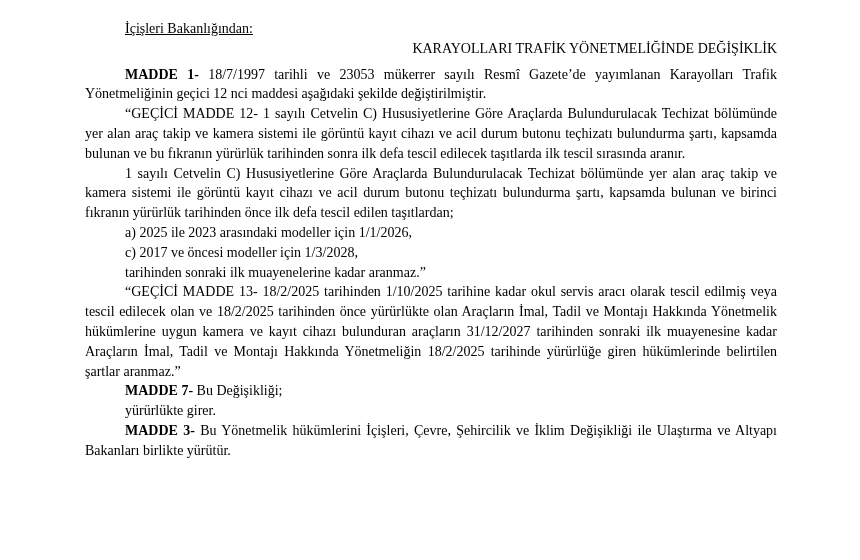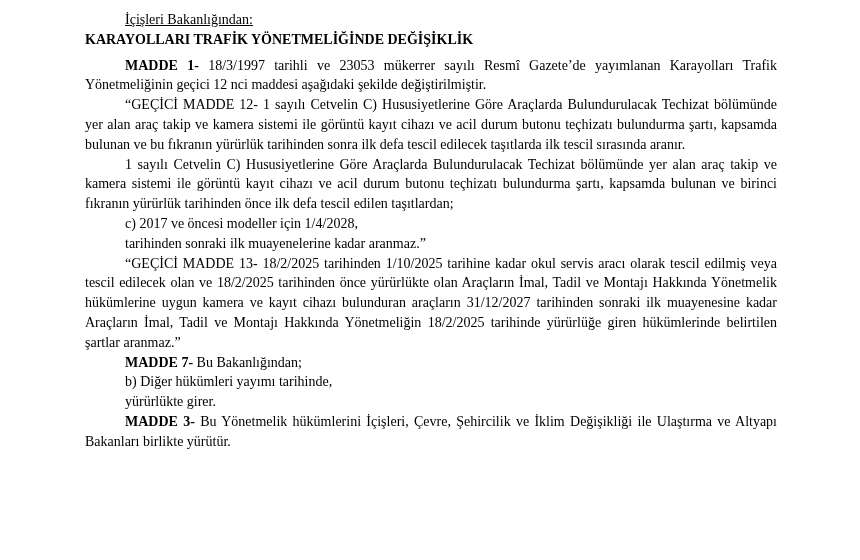--- a/index.html
+++ b/index.html
@@ -7,38 +7,38 @@
     padding: 0;
     background: #ffffff;
     width: 860px;
     height: 560px;
     overflow: hidden;
   }
   .page {
     box-sizing: border-box;
     width: 860px;
     height: 560px;
-    padding: 10px 83px 0 85px;
+    padding: 19px 83px 0 85px;
     font-family: "Liberation Serif", "DejaVu Serif", serif;
     font-size: 14px;
     line-height: 19.8px;
     color: #000000;
     background: #ffffff;
   }
   .source-line {
     margin: 0;
     text-indent: 40px;
   }
   .source-line .u {
     text-decoration: underline;
   }
   .doc-title {
     margin: 0 0 6px 0;
-    text-align: left;
-    font-weight: bold;
+    text-align: right;
+    font-weight: normal;
   }
   .para {
     margin: 0;
     text-align: justify;
     text-indent: 40px;
   }
   .para strong {
     font-weight: bold;
     margin-top: 8px;
   }
@@ -47,37 +47,37 @@
 <body>
 
 <div class="page">
 
   <p class="source-line"><span class="u">İçişleri Bakanlığından:</span></p>
 
   <div class="doc-title">
     <div>KARAYOLLARI TRAFİK YÖNETMELİĞİNDE DEĞİŞİKLİK</div>
   </div>
 
-  <p class="para"><strong>MADDE 1-</strong><span> 18/3/1997 tarihli ve 23053 mükerrer sayılı Resmî Gazete’de yayımlanan Karayolları Trafik Yönetmeliğinin geçici 12 nci maddesi aşağıdaki şekilde değiştirilmiştir.</span></p>
+  <p class="para"><strong>MADDE 1-</strong><span> 18/7/1997 tarihli ve 23053 mükerrer sayılı Resmî Gazete’de yayımlanan Karayolları Trafik Yönetmeliğinin geçici 12 nci maddesi aşağıdaki şekilde değiştirilmiştir.</span></p>
 
   <p class="para"><span>“GEÇİCİ MADDE 12- 1 sayılı Cetvelin C) Hususiyetlerine Göre Araçlarda Bulundurulacak Techizat bölümünde yer alan araç takip ve kamera sistemi ile görüntü kayıt cihazı ve acil durum butonu teçhizatı bulundurma şartı, kapsamda bulunan ve bu fıkranın yürürlük tarihinden sonra ilk defa tescil edilecek taşıtlarda ilk tescil sırasında aranır.</span></p>
 
   <p class="para"><span>1 sayılı Cetvelin C) Hususiyetlerine Göre Araçlarda Bulundurulacak Techizat bölümünde yer alan araç takip ve kamera sistemi ile görüntü kayıt cihazı ve acil durum butonu teçhizatı bulundurma şartı, kapsamda bulunan ve birinci fıkranın yürürlük tarihinden önce ilk defa tescil edilen taşıtlardan;</span></p>
 
+  <p class="para"><span>a) 2025 ile 2023 arasındaki modeller için 1/1/2026,</span></p>
 
 
-  <p class="para"><span>c) 2017 ve öncesi modeller için 1/4/2028,</span></p>
+  <p class="para"><span>c) 2017 ve öncesi modeller için 1/3/2028,</span></p>
 
   <p class="para"><span>tarihinden sonraki ilk muayenelerine kadar aranmaz.”</span></p>
 
 
   <p class="para"><span>“GEÇİCİ MADDE 13- 18/2/2025 tarihinden 1/10/2025 tarihine kadar okul servis aracı olarak tescil edilmiş veya tescil edilecek olan ve 18/2/2025 tarihinden önce yürürlükte olan Araçların İmal, Tadil ve Montajı Hakkında Yönetmelik hükümlerine uygun kamera ve kayıt cihazı bulunduran araçların 31/12/2027 tarihinden sonraki ilk muayenesine kadar Araçların İmal, Tadil ve Montajı Hakkında Yönetmeliğin 18/2/2025 tarihinde yürürlüğe giren hükümlerinde belirtilen şartlar aranmaz.”</span></p>
 
-  <p class="para"><strong>MADDE 7-</strong><span> Bu Bakanlığından;</span></p>
+  <p class="para"><strong>MADDE 7-</strong><span> Bu Değişikliği;</span></p>
 
 
-  <p class="para"><span>b) Diğer hükümleri yayımı tarihinde,</span></p>
 
   <p class="para"><span>yürürlükte girer.</span></p>
 
   <p class="para"><strong>MADDE 3-</strong><span> Bu Yönetmelik hükümlerini İçişleri, Çevre, Şehircilik ve İklim Değişikliği ile Ulaştırma ve Altyapı Bakanları birlikte yürütür.</span></p>
 
 </div>
 
 </body></html>

